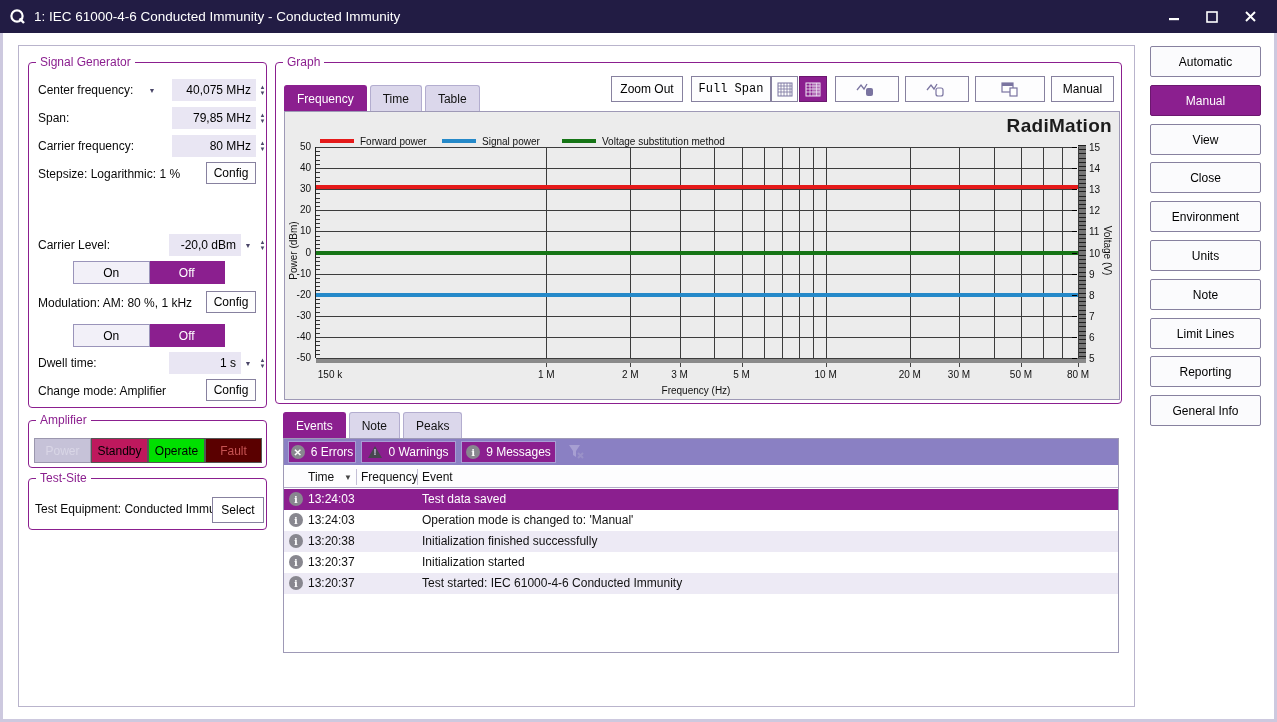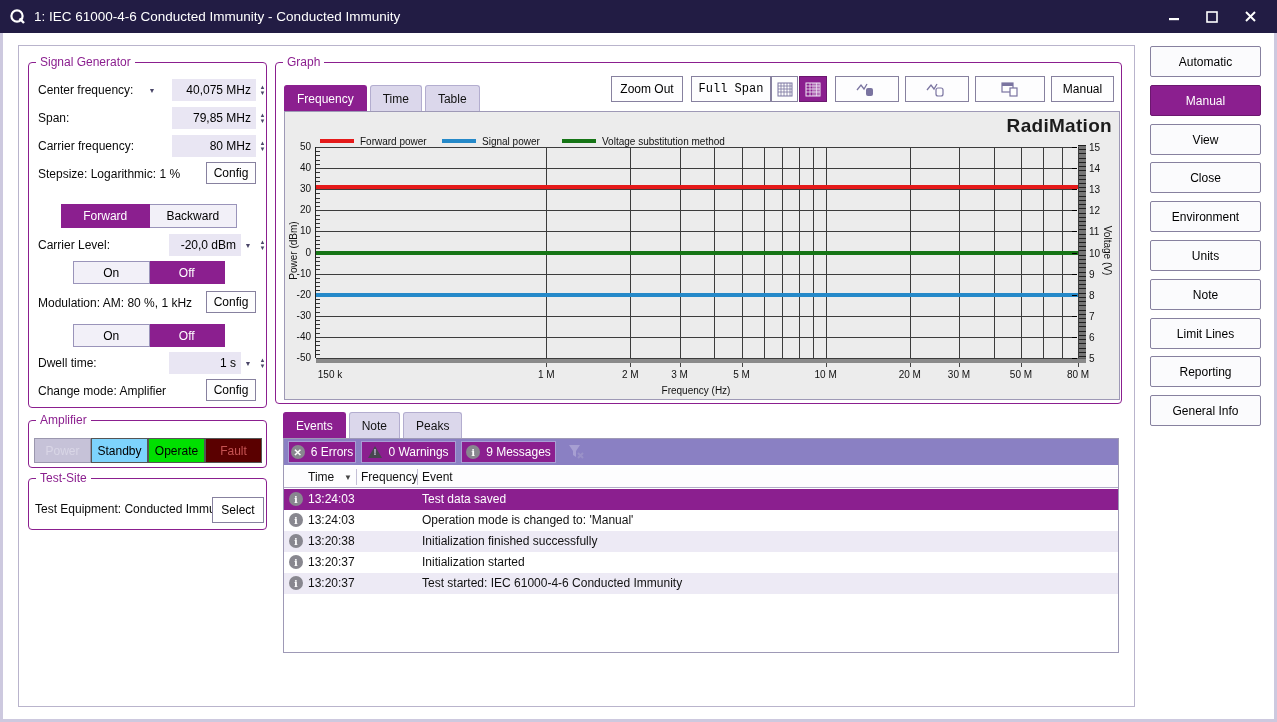--- a/index.html
+++ b/index.html
@@ -134,24 +134,20 @@
     <div class="fieldbox" style="right:12px;">80 MHz</div>
     <div class="spin">
         <span>▲</span>
         <span>▼</span>
       </div>
   </div>
 
   <span class="lbl" style="left:9px;top:104px;">Stepsize: Logarithmic: 1 %</span>
   <div class="cfgbtn" style="left:177px;top:99px;">Config</div>
 
-  <div class="seg" style="left:32px;top:141px;width:176px;height:24px;" id="direction-seg">
-      <div class="active">Forward</div>
-      <div>Backward</div>
-    </div>
 
   <span class="lbl" style="left:9px;top:175px;">Carrier Level:</span>
   <div class="fieldwrap" style="left:140px;top:171px;width:99px;">
     <div class="fieldbox" style="right:27px;">-20,0 dBm</div>
     <span class="ddarrow" style="right:15px;">▼</span>
     <div class="spin">
         <span>▲</span>
         <span>▼</span>
       </div>
   </div>
@@ -180,21 +176,21 @@
   </div>
 
   <span class="lbl" style="left:9px;top:321px;">Change mode: Amplifier</span>
   <div class="cfgbtn" style="left:177px;top:316px;">Config</div>
 </div>
 
 <div class="grp" style="left:28px;top:420px;width:239px;height:48px;">
   <span class="grp-legend">Amplifier</span>
   <div id="amp-buttons">
       <div class="ampbtn" style="left: 5px; top: 17px; background: rgb(198, 194, 216); color: rgb(217, 214, 230); border-color: rgb(155, 151, 174);">Power</div>
-      <div class="ampbtn" style="left: 62px; top: 17px; background: #7dd3fc; color: rgb(0, 0, 0);">Standby</div>
+      <div class="ampbtn" style="left: 62px; top: 17px; background: #be185d; color: rgb(0, 0, 0);">Standby</div>
       <div class="ampbtn" style="left: 119px; top: 17px; background: rgb(0, 224, 0); color: rgb(0, 0, 0);">Operate</div>
       <div class="ampbtn" style="left: 176px; top: 17px; background: rgb(90, 0, 0); color: rgb(198, 83, 83);">Fault</div>
     </div>
 </div>
 
 <div class="grp" style="left:28px;top:478px;width:239px;height:52px;">
   <span class="grp-legend">Test-Site</span>
   <span class="lbl" style="left:6px;top:23px;">Test Equipment: Conducted Immunity</span>
   <div class="cfgbtn" style="left:183px;top:18px;width:52px;height:26px;background:#fff;">Select</div>
 </div>

